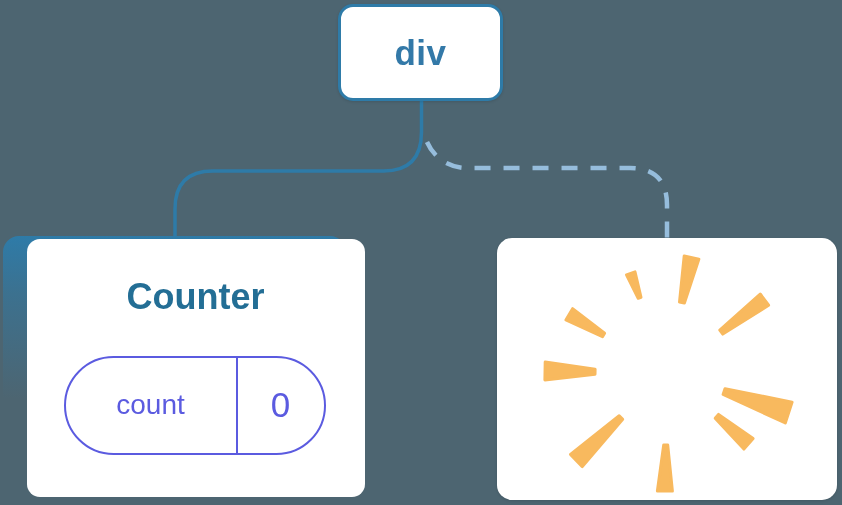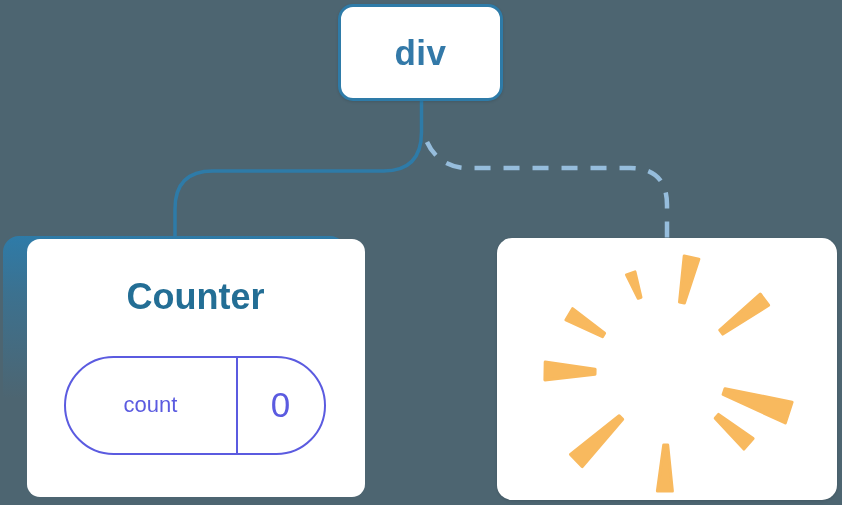--- a/index.html
+++ b/index.html
@@ -36,21 +36,21 @@
     position:absolute;top:37px;left:0;width:100%;text-align:center;
     font-size:36px;font-weight:600;color:var(--counter-title-blue,#236E95);
   }
   .state-pill{
     position:absolute;left:37px;top:117px;width:262px;height:99px;box-sizing:border-box;
     border:2.5px solid var(--state-indigo,#5B5BE0);border-radius:60px;
     display:flex;overflow:hidden;color:var(--state-indigo,#5B5BE0);
   }
   .state-key{
     flex:1;display:flex;align-items:center;justify-content:center;
-    font-size:22px;font-weight:500;border-right:2.5px solid var(--state-indigo,#5B5BE0);
+    font-size:28px;font-weight:500;border-right:2.5px solid var(--state-indigo,#5B5BE0);
   }
   .state-value{
     width:86px;display:flex;align-items:center;justify-content:center;
     font-size:35px;font-weight:500;
   }
   .removed-card{
     position:absolute;left:497px;top:238px;width:340px;height:262px;
     background:var(--card-background,#fff);border-radius:15px;
     box-shadow:0 1px 3px rgba(0,0,0,0.12);
   }

